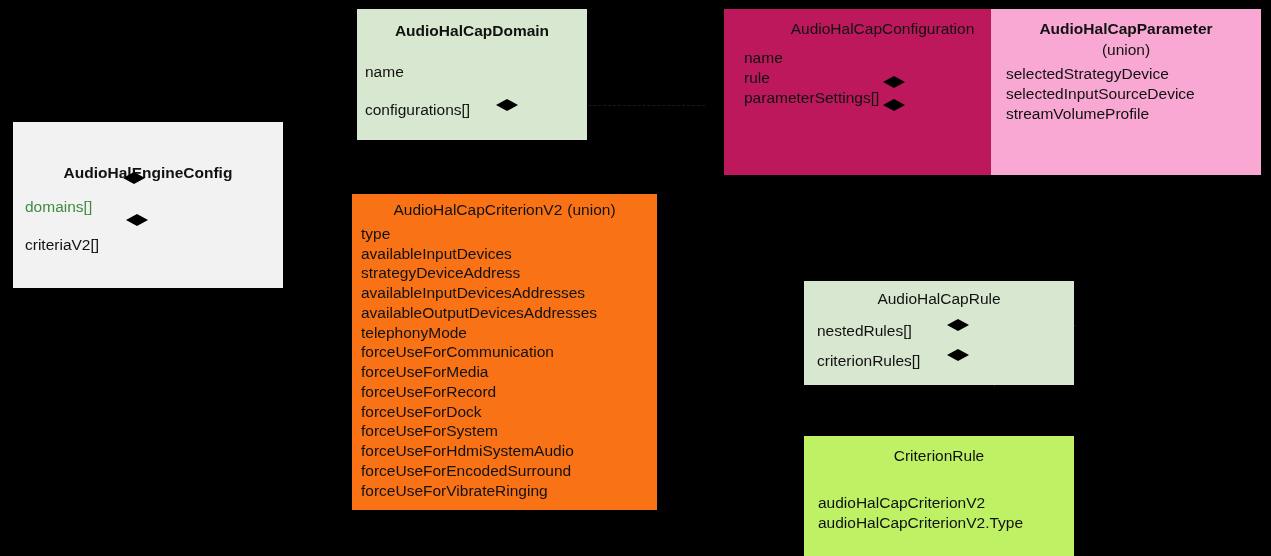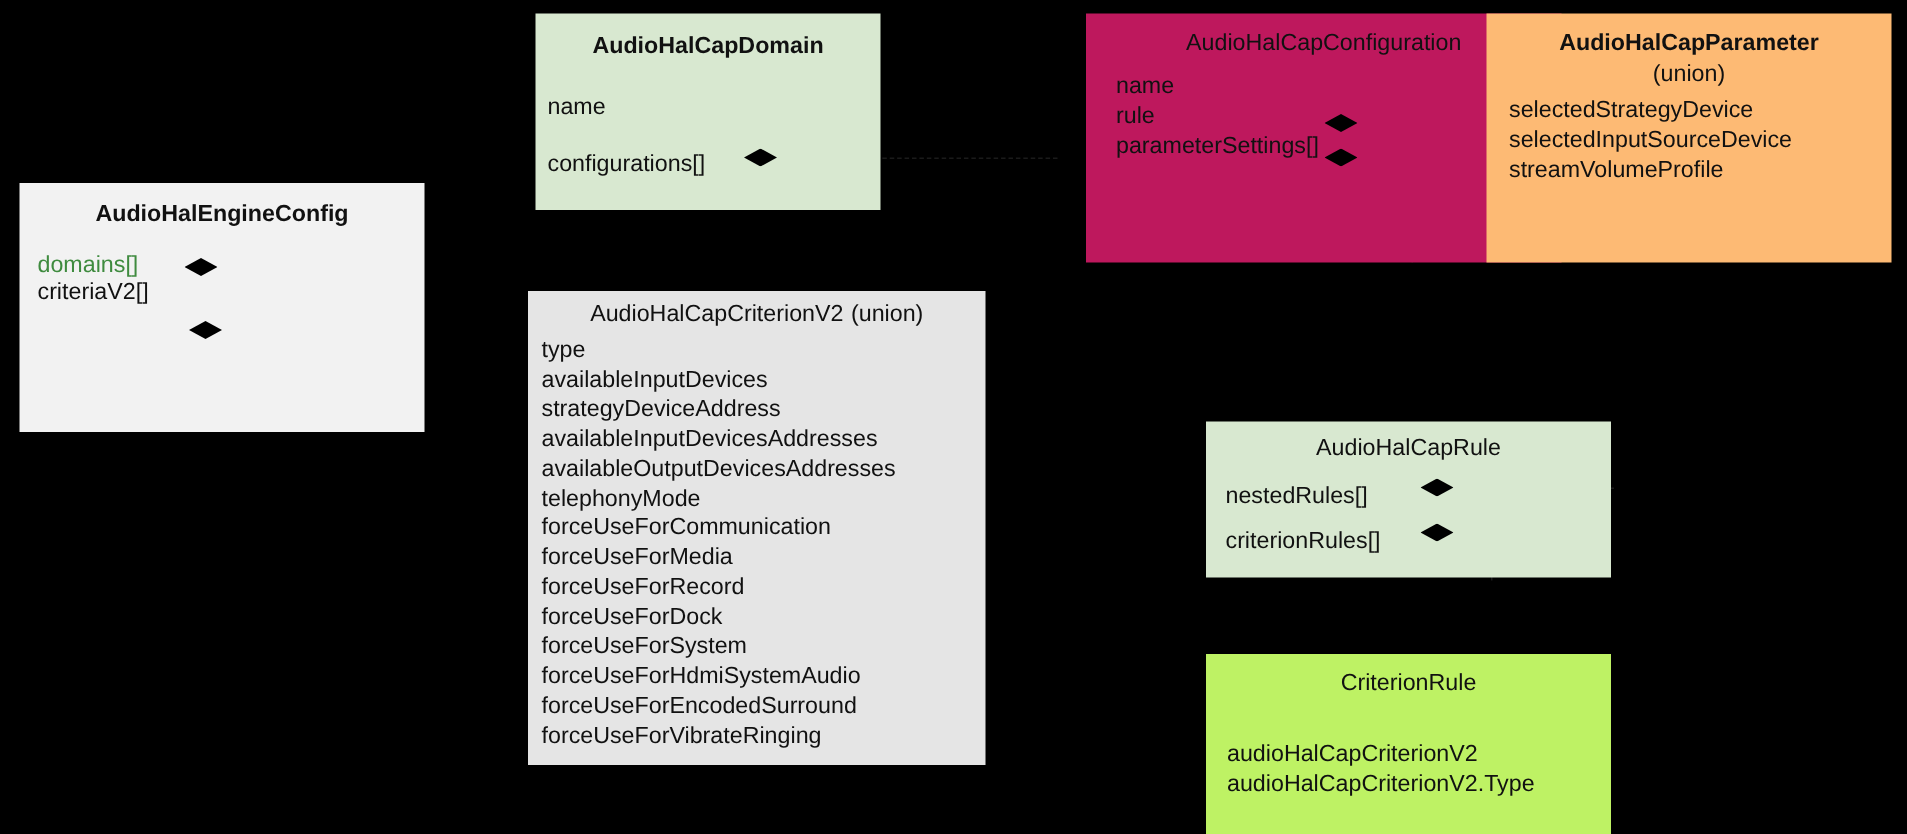--- a/index.html
+++ b/index.html
@@ -73,23 +73,23 @@
   <div class="vline" style="left:941px;top:82px;height:93px;"></div>
 
   <div class="hline" style="left:904px;top:105px;width:88px;"></div>
 
   <div class="hline" style="left:970px;top:325px;width:106px;"></div>
 
   <div class="hline" style="left:970px;top:355px;width:25px;"></div>
   <div class="vline" style="left:994px;top:355px;height:32px;"></div>
 
   <div class="node" style="left:13px;top:122px;width:270px;height:166px;background:#f2f2f2;">
-    <div class="title bold" style="padding-top:11px;">AudioHalEngineConfig</div>
+    <div class="title bold" style="padding-top:11px;margin-top:30px;">AudioHalEngineConfig</div>
     <div class="attrs" style="padding:14px 0 0 12px;">
-      <div class="attr green-text" style="">domains[]</div>
+      <div class="attr green-text" style="margin-bottom:20px;">domains[]</div>
       <div class="attr">criteriaV2[]</div>
     </div>
   </div>
   <div class="diamond" style="left:123px;top:172px;"></div>
   <div class="diamond" style="left:126px;top:214px;"></div>
 
   <div class="node" style="left:357px;top:9px;width:230px;height:131px;background:#d8e8d0;">
     <div class="title bold" style="padding-top:12px;">AudioHalCapDomain</div>
     <div class="attrs" style="padding:21px 0 0 8px;">
       <div class="attr" style="margin-bottom:20px;">name</div>
@@ -102,33 +102,33 @@
     <div class="title" style="padding-top:10px;">AudioHalCapConfiguration</div>
     <div class="attrs" style="padding:8px 0 0 20px;line-height:1.28;">
       <div class="attr">name</div>
       <div class="attr">rule</div>
       <div class="attr">parameterSettings[]</div>
     </div>
   </div>
   <div class="diamond" style="left:883px;top:76px;"></div>
   <div class="diamond" style="left:883px;top:99px;"></div>
 
-  <div class="node" style="left:991px;top:9px;width:270px;height:166px;background:#fdba74;">
+  <div class="node" style="left:991px;top:9px;width:270px;height:166px;background:#f9a8d4;">
     <div class="title bold" style="padding-top:10px;">
       <span>AudioHalCapParameter</span>
       <span class="union-line">(union)</span>
     </div>
     <div class="attrs" style="padding:3px 0 0 15px;line-height:1.28;">
       <div class="attr">selectedStrategyDevice</div>
       <div class="attr">selectedInputSourceDevice</div>
       <div class="attr">streamVolumeProfile</div>
     </div>
   </div>
 
-  <div class="node" style="left:352px;top:194px;width:305px;height:316px;background:#e5e5e5;">
+  <div class="node" style="left:352px;top:194px;width:305px;height:316px;background:#f97316;">
     <div class="title" style="padding-top:6px;">
       <span class="bold">AudioHalCapCriterionV2</span><span class="sub" style="margin-left:5px;">(union)</span>
     </div>
     <div class="attrs" style="padding:3px 0 0 9px;line-height:1.275;">
       <div class="attr">type</div>
       <div class="attr">availableInputDevices</div>
       <div class="attr">strategyDeviceAddress</div>
       <div class="attr">availableInputDevicesAddresses</div>
       <div class="attr">availableOutputDevicesAddresses</div>
       <div class="attr">telephonyMode</div>

